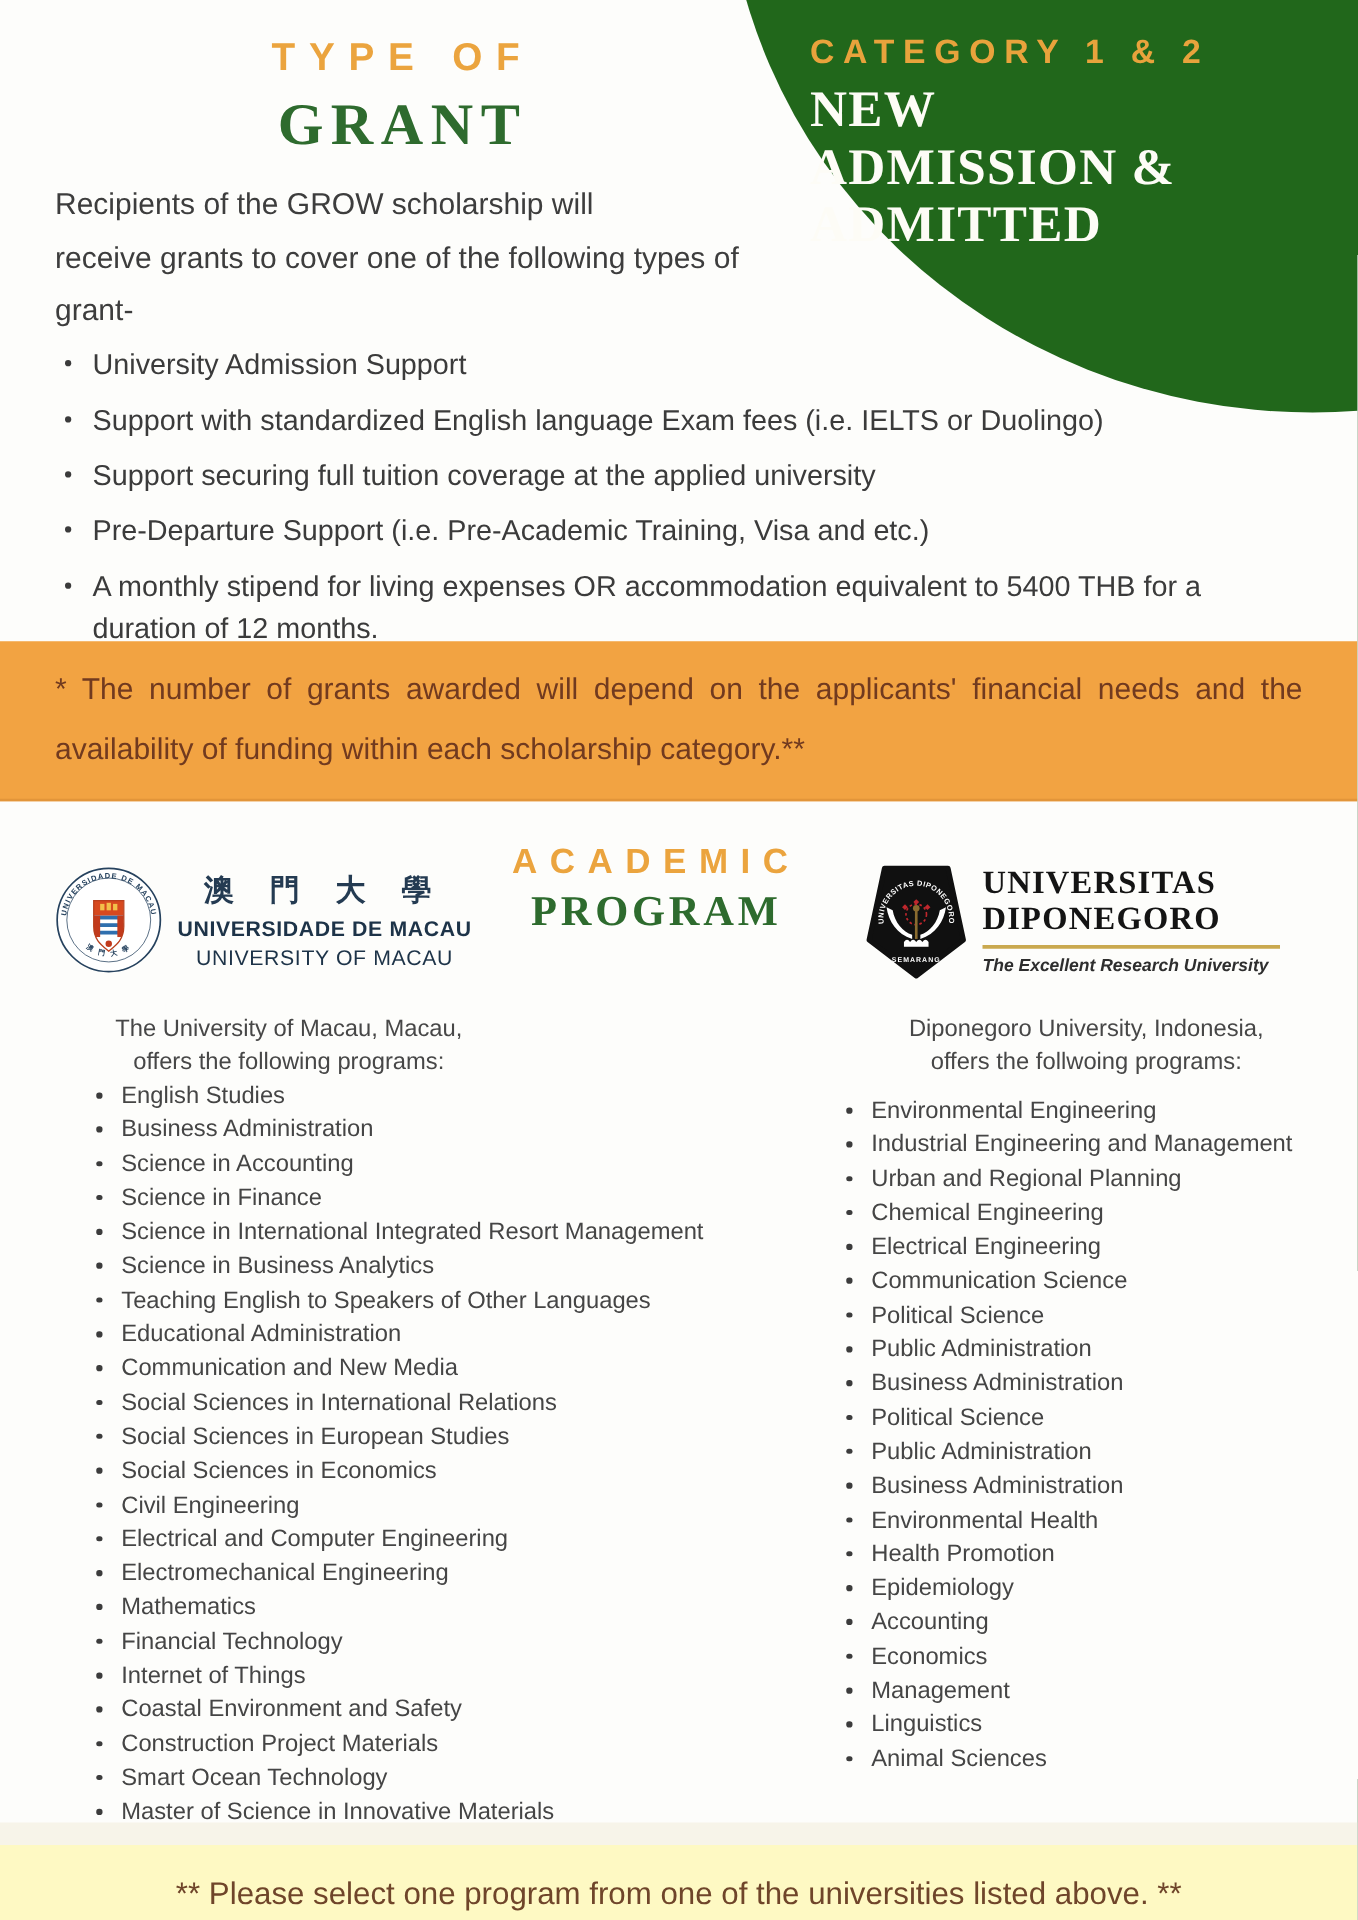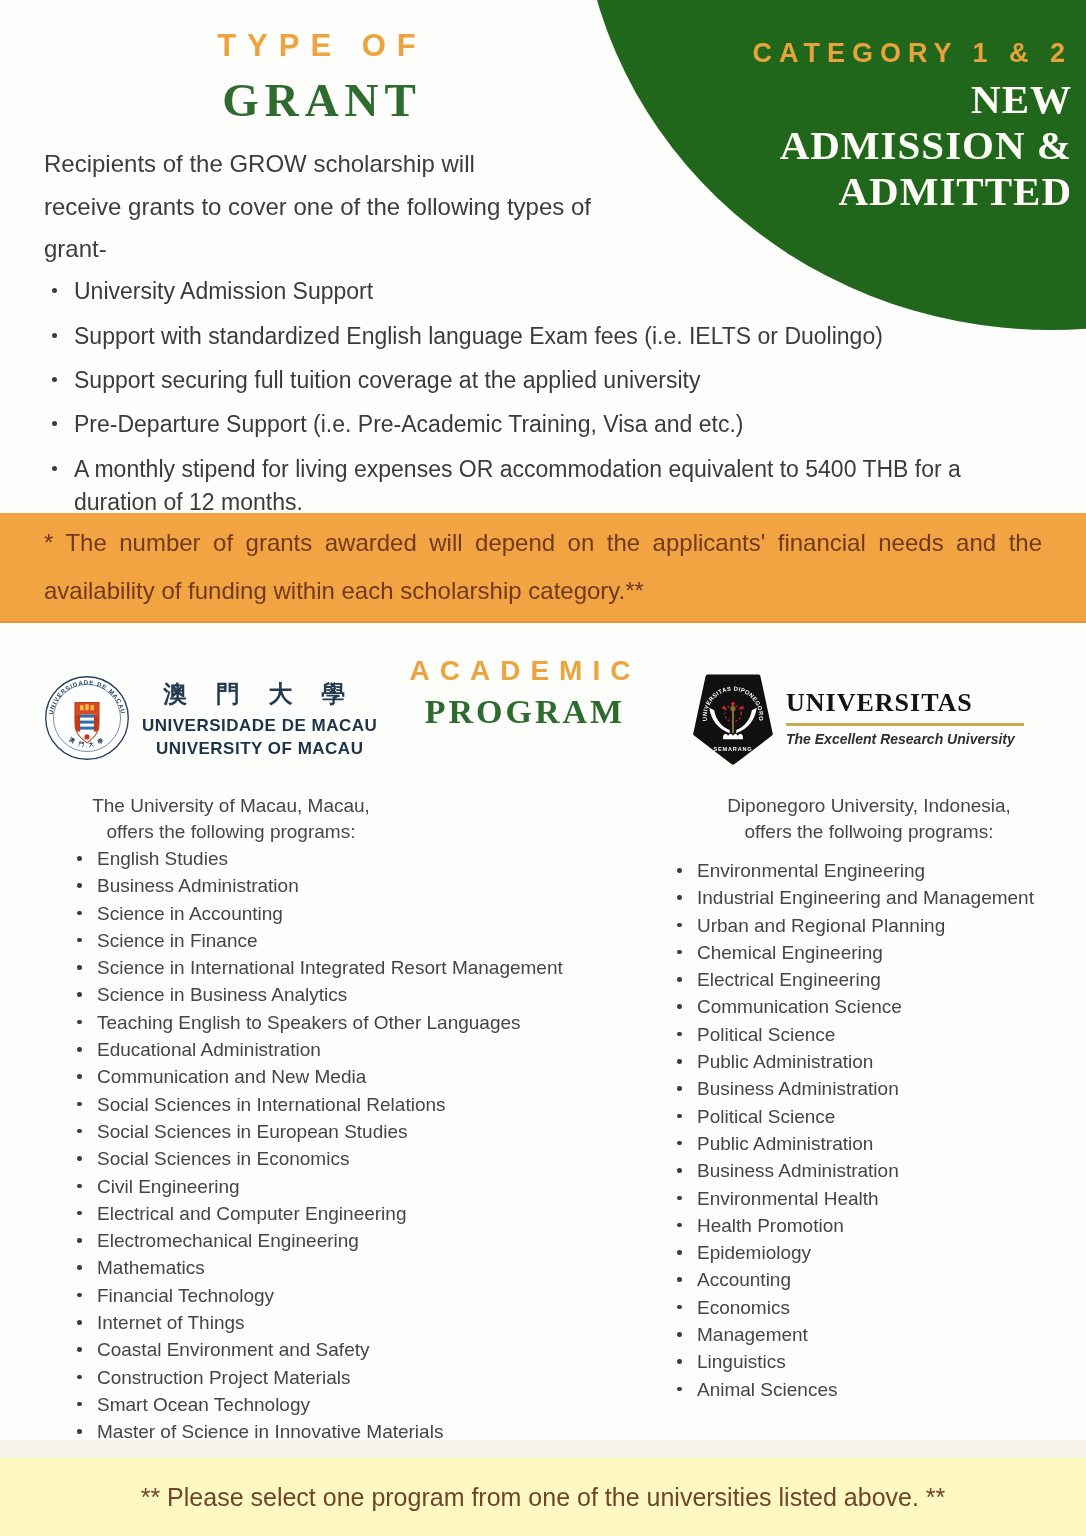--- a/index.html
+++ b/index.html
@@ -8,21 +8,21 @@
     position:relative; width:1086px; height:1536px; margin:0 auto;
     background:#fdfdfb; overflow:hidden;
     font-family:"Liberation Sans","DejaVu Sans",sans-serif; color:#3f3f3f;
   }
   
   .green-blob {
     position:absolute; left:580px; top:-570px; width:940px; height:900px;
     border-radius:50%; background:#21671b; z-index:1;
   }
   .badge-text {
-    position:absolute; left:648px; top:38px; width:424px; z-index:2; text-align:right;
+    position:absolute; left:648px; top:26px; width:424px; z-index:2; text-align:left;
   }
   .badge-eyebrow {
     color:#e8a33c; font-weight:bold; font-size:27px; letter-spacing:7px; margin-bottom:8px;
   }
   .badge-title div {
     color:#fdfcf6; font-family:"Liberation Serif","DejaVu Serif",serif;
     font-weight:bold; font-size:41px; line-height:1.12; letter-spacing:1px;
   }
   
   .header { position:relative; z-index:1; height:513px; padding-top:28px; }
@@ -37,37 +37,37 @@
   .grant-list li {
     position:relative; padding-left:26px; font-size:23px; line-height:1.45;
     margin-bottom:11px; color:#3b3b3b;
   }
   .grant-list li::before {
     content:""; position:absolute; left:4px; top:13px; width:5px; height:5px;
     border-radius:50%; background:#3b3b3b;
   }
   
   .note-band {
-    position:relative; z-index:2; height:110px; background:#f2a342;
+    position:relative; z-index:2; height:128px; background:#f2a342;
     display:flex; align-items:center; padding:0 44px;
     border-bottom:2px solid #e2953a;
   }
   .note-band p {
     width:1000px; font-size:24px; line-height:2.0; color:#713a1f; text-align:justify;
   }
   
   .academic { height:212px; padding:30px 0 0 0; display:grid;
     grid-template-columns:382px 286px 1fr; grid-template-rows:130px auto; }
   .logo-row { display:flex; align-items:center; }
   .macau-row { padding-left:44px; }
   .undip-row { padding-left:24px; }
   .macau-wordmark { margin-left:12px; text-align:center; }
   .macau-cjk { font-size:24px; letter-spacing:11px; color:#243b52; font-weight:bold; }
   .macau-name1 { font-size:17px; font-weight:bold; color:#1d3348; margin-top:6px; letter-spacing:0.5px; }
-  .macau-name2 { font-size:17px; font-weight:bold; color:#1d3348; margin-top:3px; letter-spacing:0.5px; }
+  .macau-name2 { font-size:17px; font-weight:normal; color:#1d3348; margin-top:3px; letter-spacing:0.5px; }
   .heading-block { text-align:center; padding-top:2px; }
   .acad-eyebrow { color:#eba43e; font-weight:bold; font-size:28px; letter-spacing:10px; }
   .acad-title {
     color:#2e6b2e; font-family:"Liberation Serif","DejaVu Serif",serif;
     font-weight:bold; font-size:34px; letter-spacing:3px; margin-top:6px;
   }
   .undip-wordmark { margin-left:12px; }
   .undip-name div {
     font-family:"Liberation Serif","DejaVu Serif",serif; font-weight:bold;
     font-size:26px; color:#141414; line-height:1.1; letter-spacing:1px;
@@ -201,20 +201,21 @@
           <path d="M54,76 C69,71 77,59 79,45 L73,48 C71,60 63,69 54,72 Z" fill="#ffffff"></path>
         </g>
         <rect x="48.7" y="46" width="2.6" height="30" fill="#8a6b2f"></rect>
         <circle cx="50" cy="46" r="3.2" fill="#8a6b2f"></circle>
         <path d="M38,79 q3,-4.5 6,0 q3,-4.5 6,0 q3,-4.5 6,0 q3,-4.5 6,0 v4.5 h-24 Z" fill="#ffffff"></path>
         <text x="50" y="98" font-size="6.8" font-weight="bold" fill="#ffffff" letter-spacing="1" text-anchor="middle">SEMARANG</text>
       </svg>
       <div class="undip-wordmark">
         <div class="undip-name">
           <div>UNIVERSITAS</div>
+          <div>DIPONEGORO</div>
         </div>
         <div class="undip-divider"></div>
         <div class="undip-tagline">The Excellent Research University</div>
       </div>
     </div>
 
     <div class="caption caption-macau">
         <div>The University of Macau, Macau,</div>
         <div>offers the following programs:</div>
       </div>

